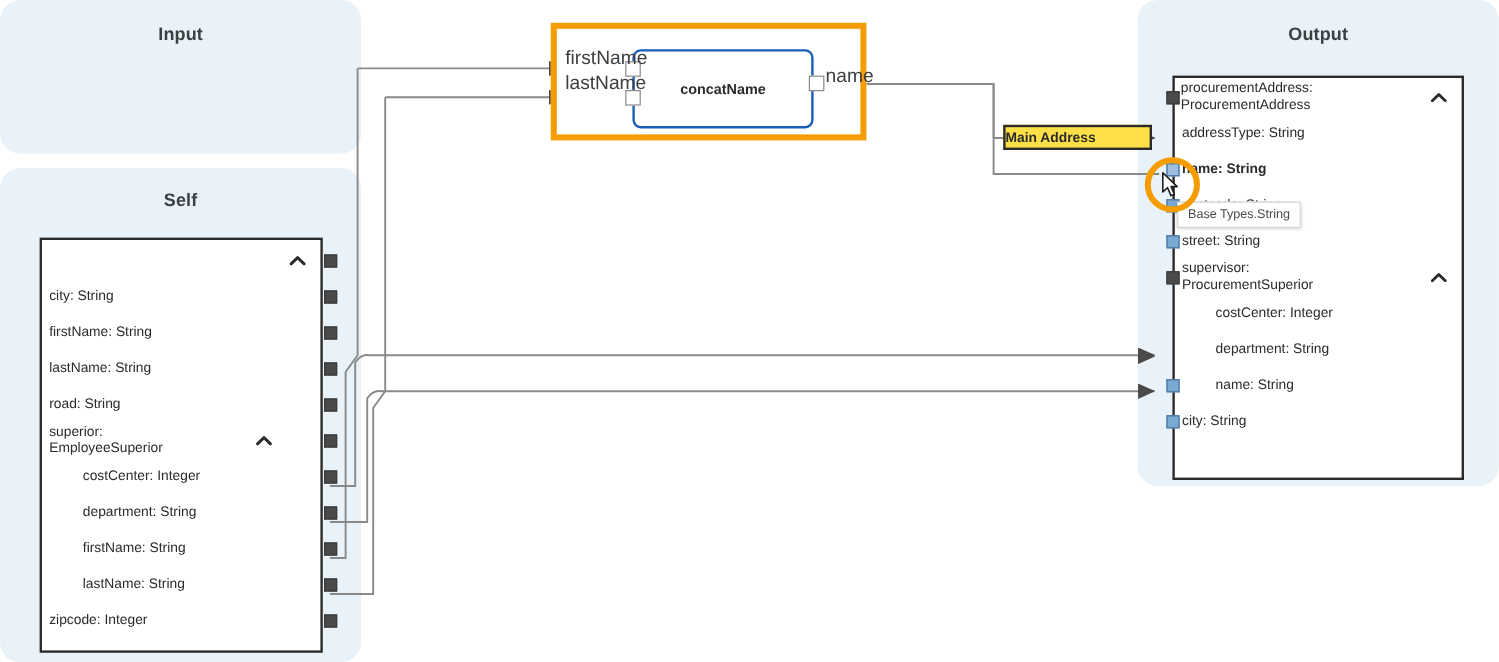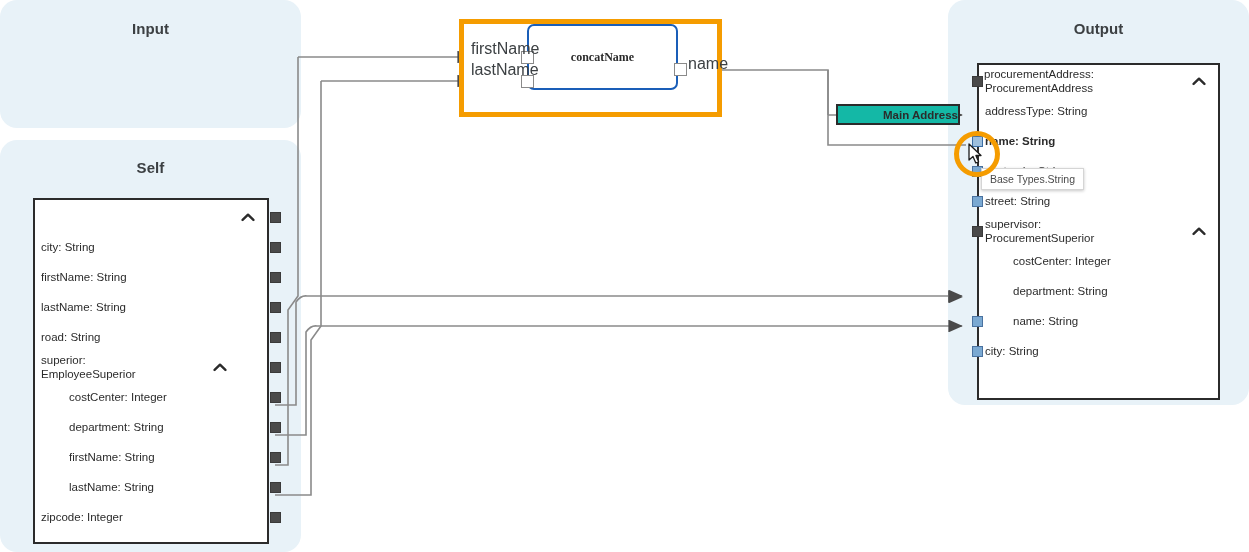--- a/index.html
+++ b/index.html
@@ -20,49 +20,49 @@
 
   
   .struct{position:absolute;background:#fff;border:2px solid #2b2b2b;box-sizing:border-box;}
   #struct-self{left:33px;top:198px;width:236px;height:346px;}
   #struct-output{left:977px;top:63px;width:243px;height:337px;}
 
   .row{position:absolute;left:0;width:100%;height:30px;display:flex;align-items:center;}
   .row .lbl{font-size:11.5px;line-height:14px;color:#2b2b2b;white-space:pre-line;}
   .row.group > .lbl{font-weight:normal;}
   .row.bold > .lbl{font-weight:bold;}
-  .ind0 .lbl{padding-left:7px;text-align:center;}
+  .ind0 .lbl{padding-left:7px;}
   .ind1 .lbl{padding-left:8px;}
   .ind2 .lbl{padding-left:36px;}
 
   .chev{position:absolute;right:14px;top:50%;transform:translateY(-50%);
         width:14px;height:9px;}
   .chev svg{display:block;}
 
   
   .port{position:absolute;width:11px;height:11px;box-sizing:border-box;}
   .port.dark{background:#4a4a4a;border:1px solid #3a3a3a;}
   .port.blue{background:#7aa9d2;border:1px solid #4a72a0;}
   .port.sel {background:#9dbfdd;border:1.5px solid #3c6fa6;}
 
   
   #fn-highlight{position:absolute;left:459px;top:19px;width:263px;height:98px;
       border:5px solid #f59c00;box-sizing:border-box;background:#fff;}
-  #fn-node{position:absolute;left:527px;top:24px;width:147px;height:62px;
+  #fn-node{position:absolute;left:527px;top:41px;width:147px;height:62px;
       border:2px solid #1a5eb8;border-radius:7px;background:#fff;
-      display:flex;align-items:center;justify-content:center;font-family:Liberation Serif, serif;}
+      display:flex;align-items:center;justify-content:center;}
   #fn-node .fn-label{font-size:12px;font-weight:bold;color:#2b2b2b;}
   .fnport{position:absolute;width:13px;height:13px;background:#fff;
       border:1.5px solid #8a8a8a;box-sizing:border-box;}
   .fnport-label{position:absolute;font-size:16px;color:#3c4043;white-space:nowrap;}
 
   
   #main-address{position:absolute;left:836px;top:104px;width:124px;height:21px;
-      border:2px solid #2b2b2b;background:#14b8a6;box-sizing:border-box;
-      display:flex;align-items:center;justify-content:flex-end;}
+      border:2px solid #2b2b2b;background:#fde047;box-sizing:border-box;
+      display:flex;align-items:center;justify-content:flex-start;}
   #main-address span{font-size:11.5px;font-weight:bold;color:#2b2b2b;}
 
   
   #tooltip{position:absolute;left:981px;top:168px;padding:4px 8px;background:#fff;
       border:1px solid #d5d5d5;box-shadow:0 1px 3px rgba(0,0,0,.22);
       font-size:10.5px;color:#4a4a4a;white-space:nowrap;}
 
   
   #focus-ring{position:absolute;left:954px;top:131px;width:46px;height:46px;
       border:5px solid #f59c00;border-radius:50%;box-sizing:border-box;

